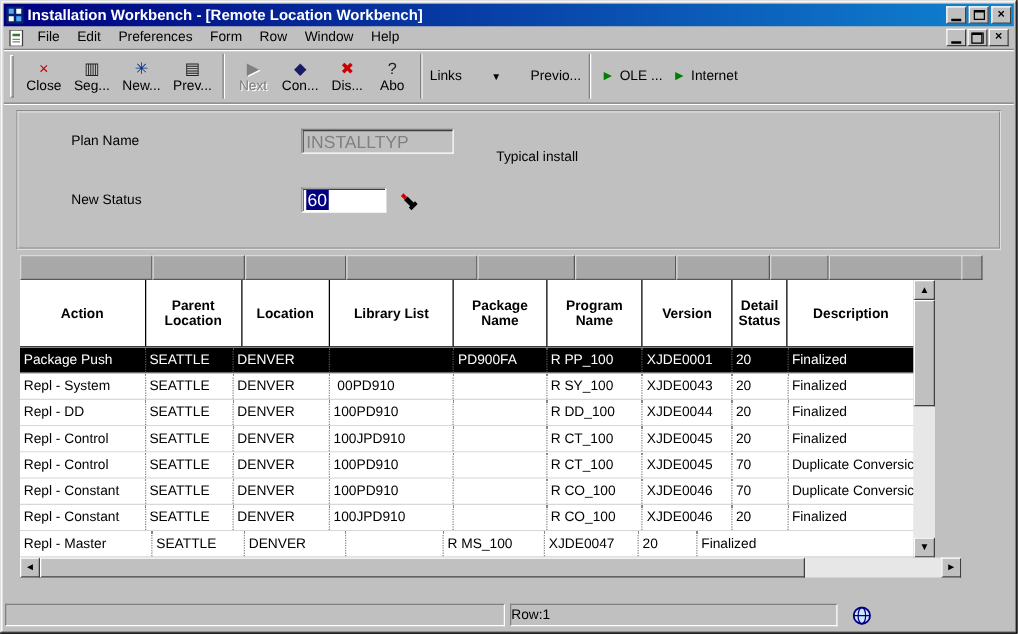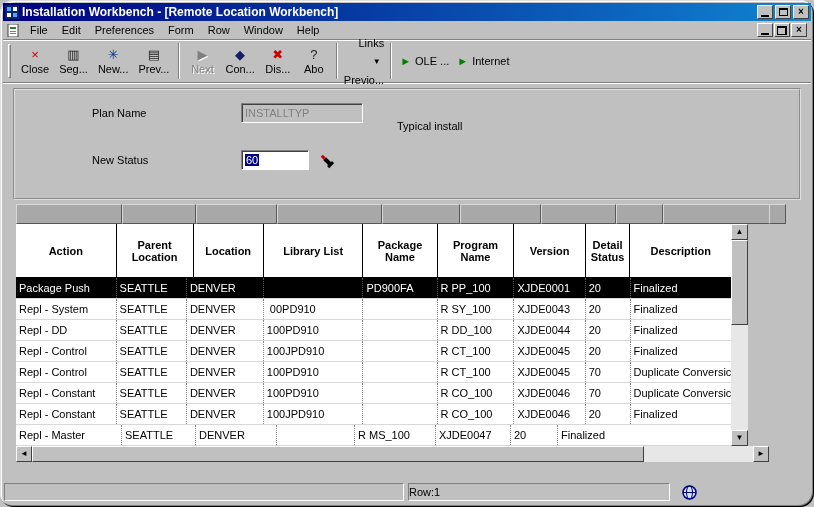--- a/index.html
+++ b/index.html
@@ -11,21 +11,20 @@
     color:#000;
     overflow:hidden;
   }
   .win {
     position:relative;
     width:814px; height:507px;
     background:#c0c0c0;
     box-shadow: inset -1px -1px 0 #000, inset 1px 1px 0 #dfdfdf,
                 inset -2px -2px 0 #808080, inset 2px 2px 0 #fff;
     padding:3px;
-    border-radius:14px;
   }
 
   
   .titlebar {
     height:18px;
     background:linear-gradient(90deg,#000080,#1084d0);
     display:flex; align-items:center;
     padding:0 2px; gap:3px;
   }
   .title-text {
@@ -81,40 +80,40 @@
   .tool-btn.disabled { color:#808080; text-shadow:1px 1px 0 #fff; }
   .tool-btn.disabled .ticon { color:#808080; text-shadow:1px 1px 0 #fff; }
   .tsep {
     width:2px; height:36px; margin:0 4px;
     border-left:1px solid #808080; border-right:1px solid #fff;
   }
   .ticon.red { color:#cc0000; }
   .ticon.blue { color:#003399; }
   .ticon.dark { color:#222; }
   .ticon.navy { color:#1a1a66; }
-  .links-area { display:flex; align-items:flex-end; gap:5px; padding:0 2px;flex-direction:column; }
+  .links-area { display:flex; align-items:center; gap:20px; padding:0 2px; }
   .dd-btn {
     width:15px; height:15px; font-size:8px;
     display:flex; align-items:center; justify-content:center; cursor:default;
   }
   .green-glyph { color:#008000; font-size:11px; }
   .flat-link { display:flex; align-items:center; gap:4px; padding:0 4px; height:38px; cursor:default; }
 
   
   .form-panel {
     position:relative;
     margin:5px 10px 4px 10px;
     height:112px;
     border:2px groove #dfdfdf;
   }
-  .flabel { position:absolute; font-size:11px;margin-left:35px; }
+  .flabel { position:absolute; font-size:11px; }
   .lbl-plan { left:42px; top:17px; }
   .lbl-status { left:42px; top:64px; }
   .field {
-    position:absolute; height:20px; font-size:11px;
+    position:absolute; height:20px; font-size:14px;
     border-top:1px solid #808080; border-left:1px solid #808080;
     border-bottom:1px solid #fff; border-right:1px solid #fff;
     box-shadow: inset 1px 1px 0 #404040;
     display:flex; align-items:center; padding:0 3px;
   }
   .fld-plan { left:226px; top:13px; width:122px; background:#c0c0c0; color:#808080; }
   .fld-status { left:226px; top:60px; width:68px; background:#fff; }
   .sel-text { background:#000080; color:#fff; padding:0 1px; }
   .plan-desc { position:absolute; left:382px; top:30px; }
   .assist-btn {

